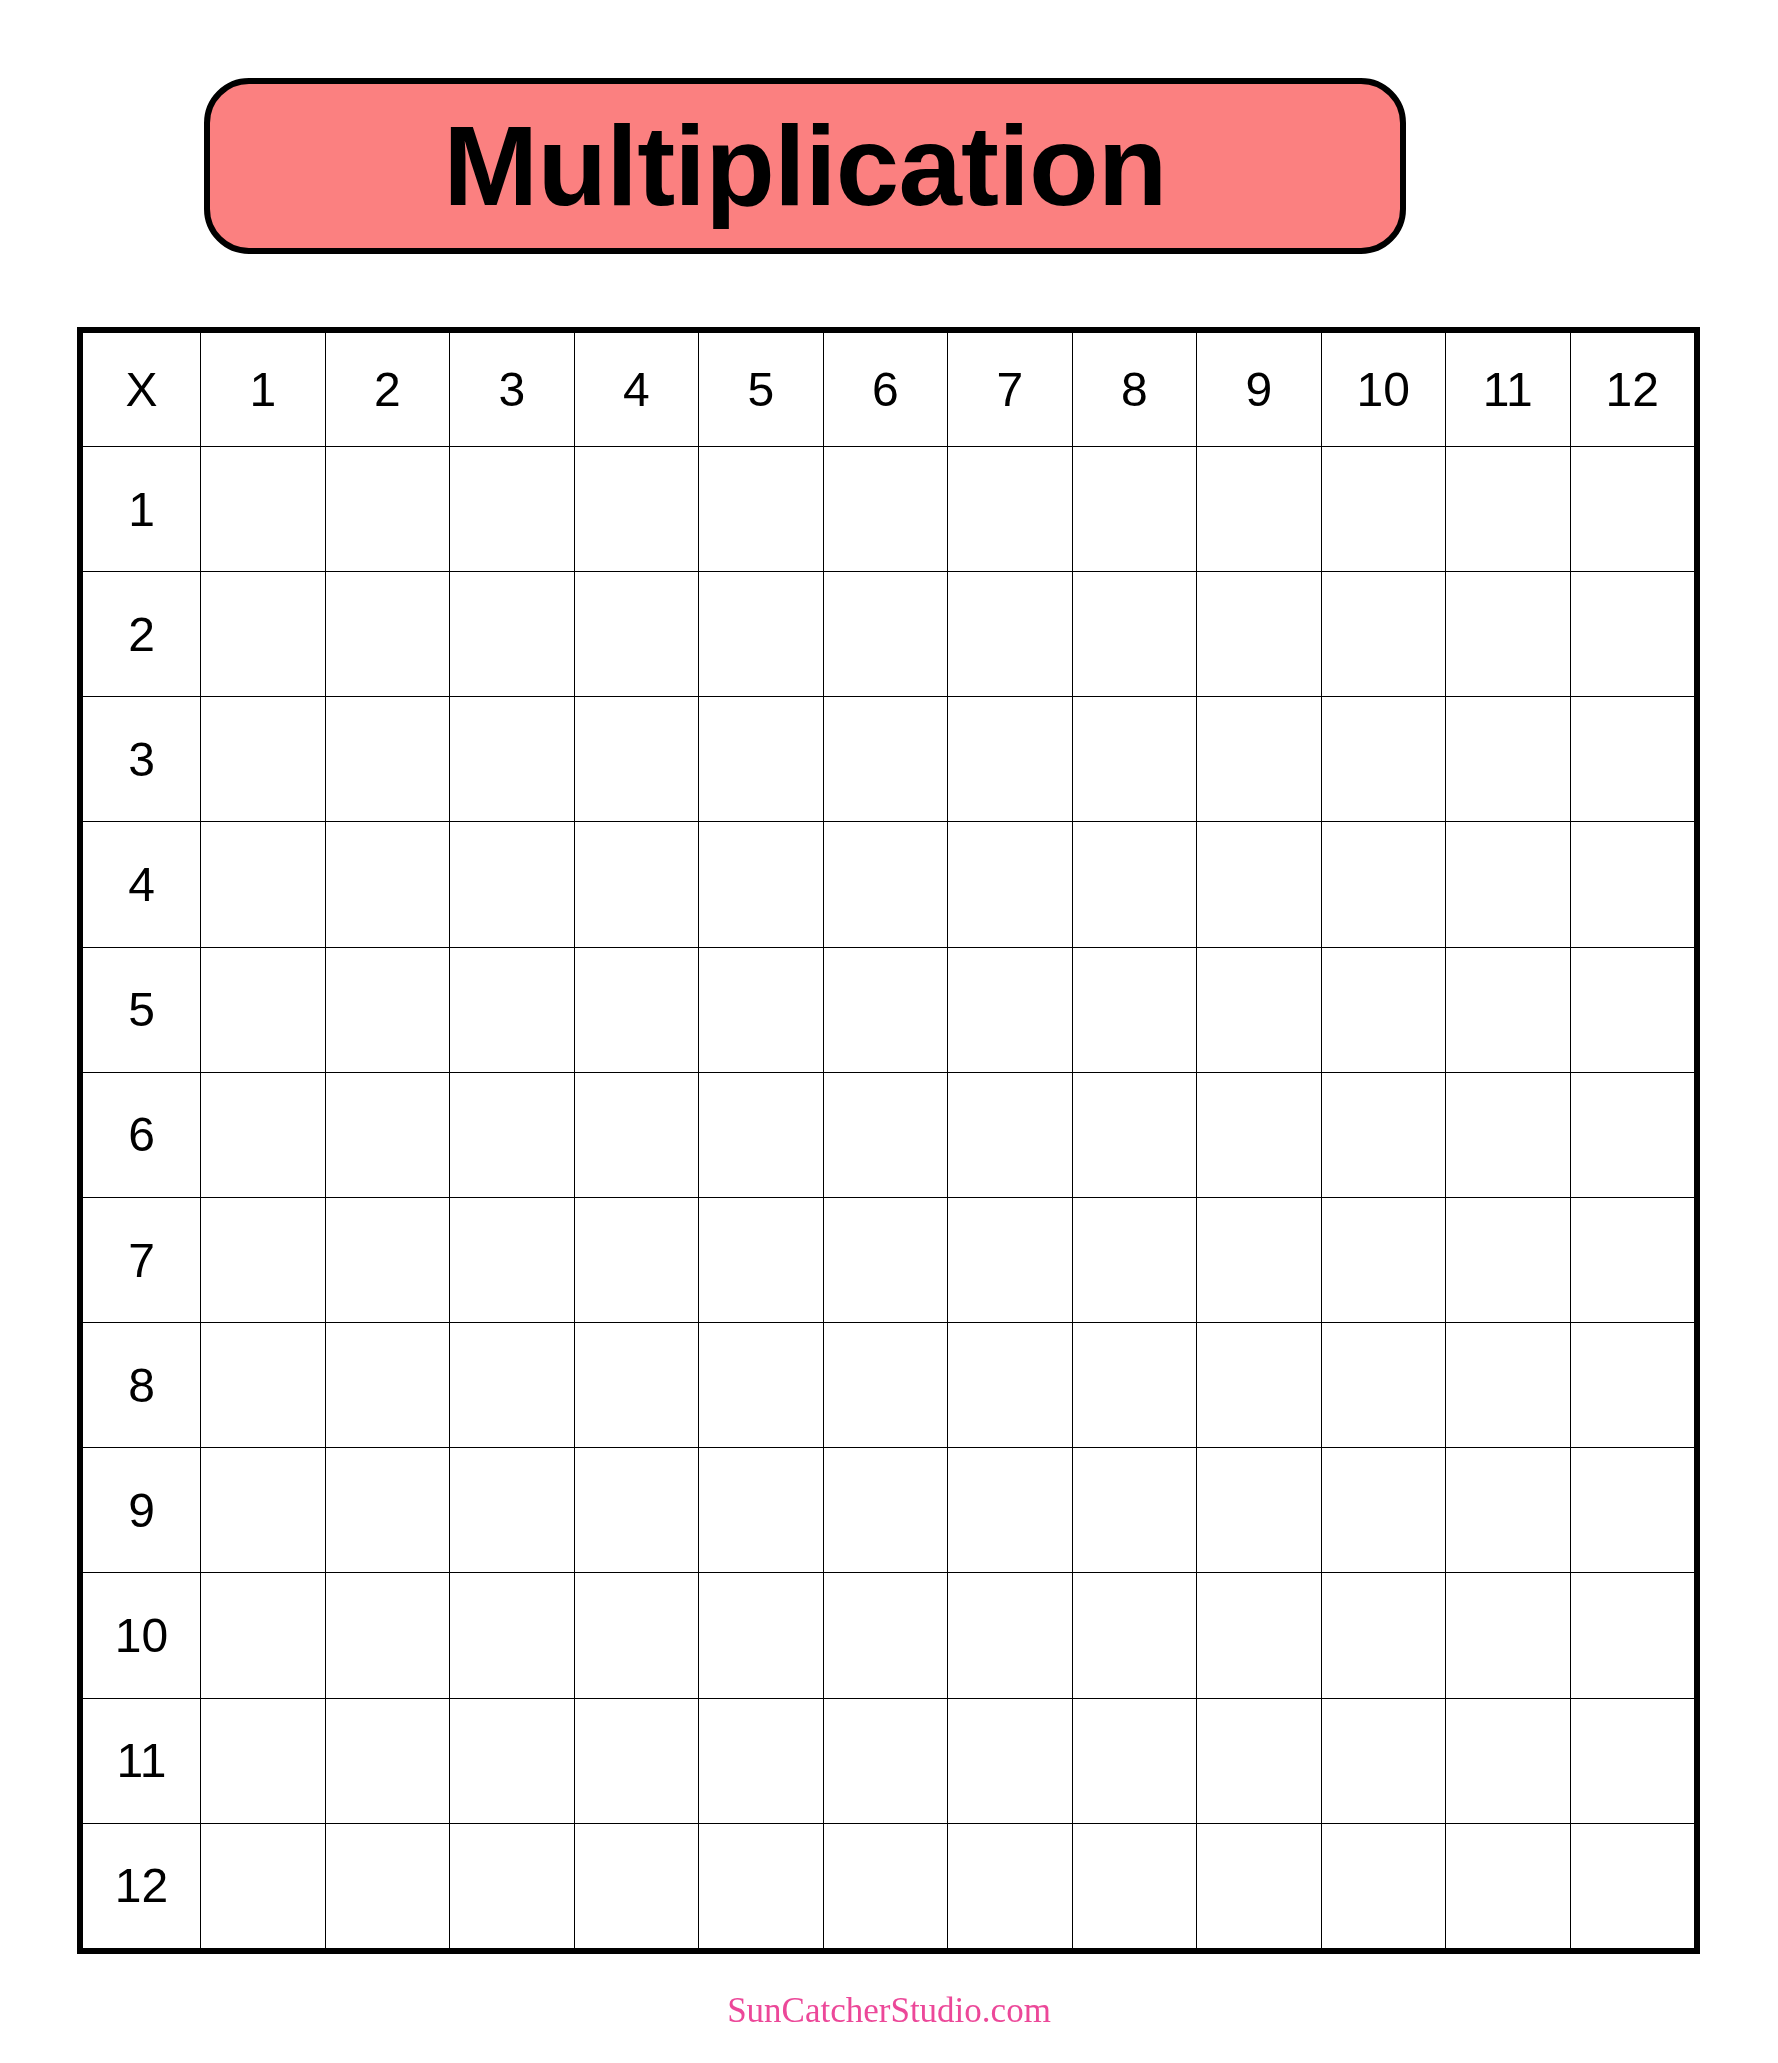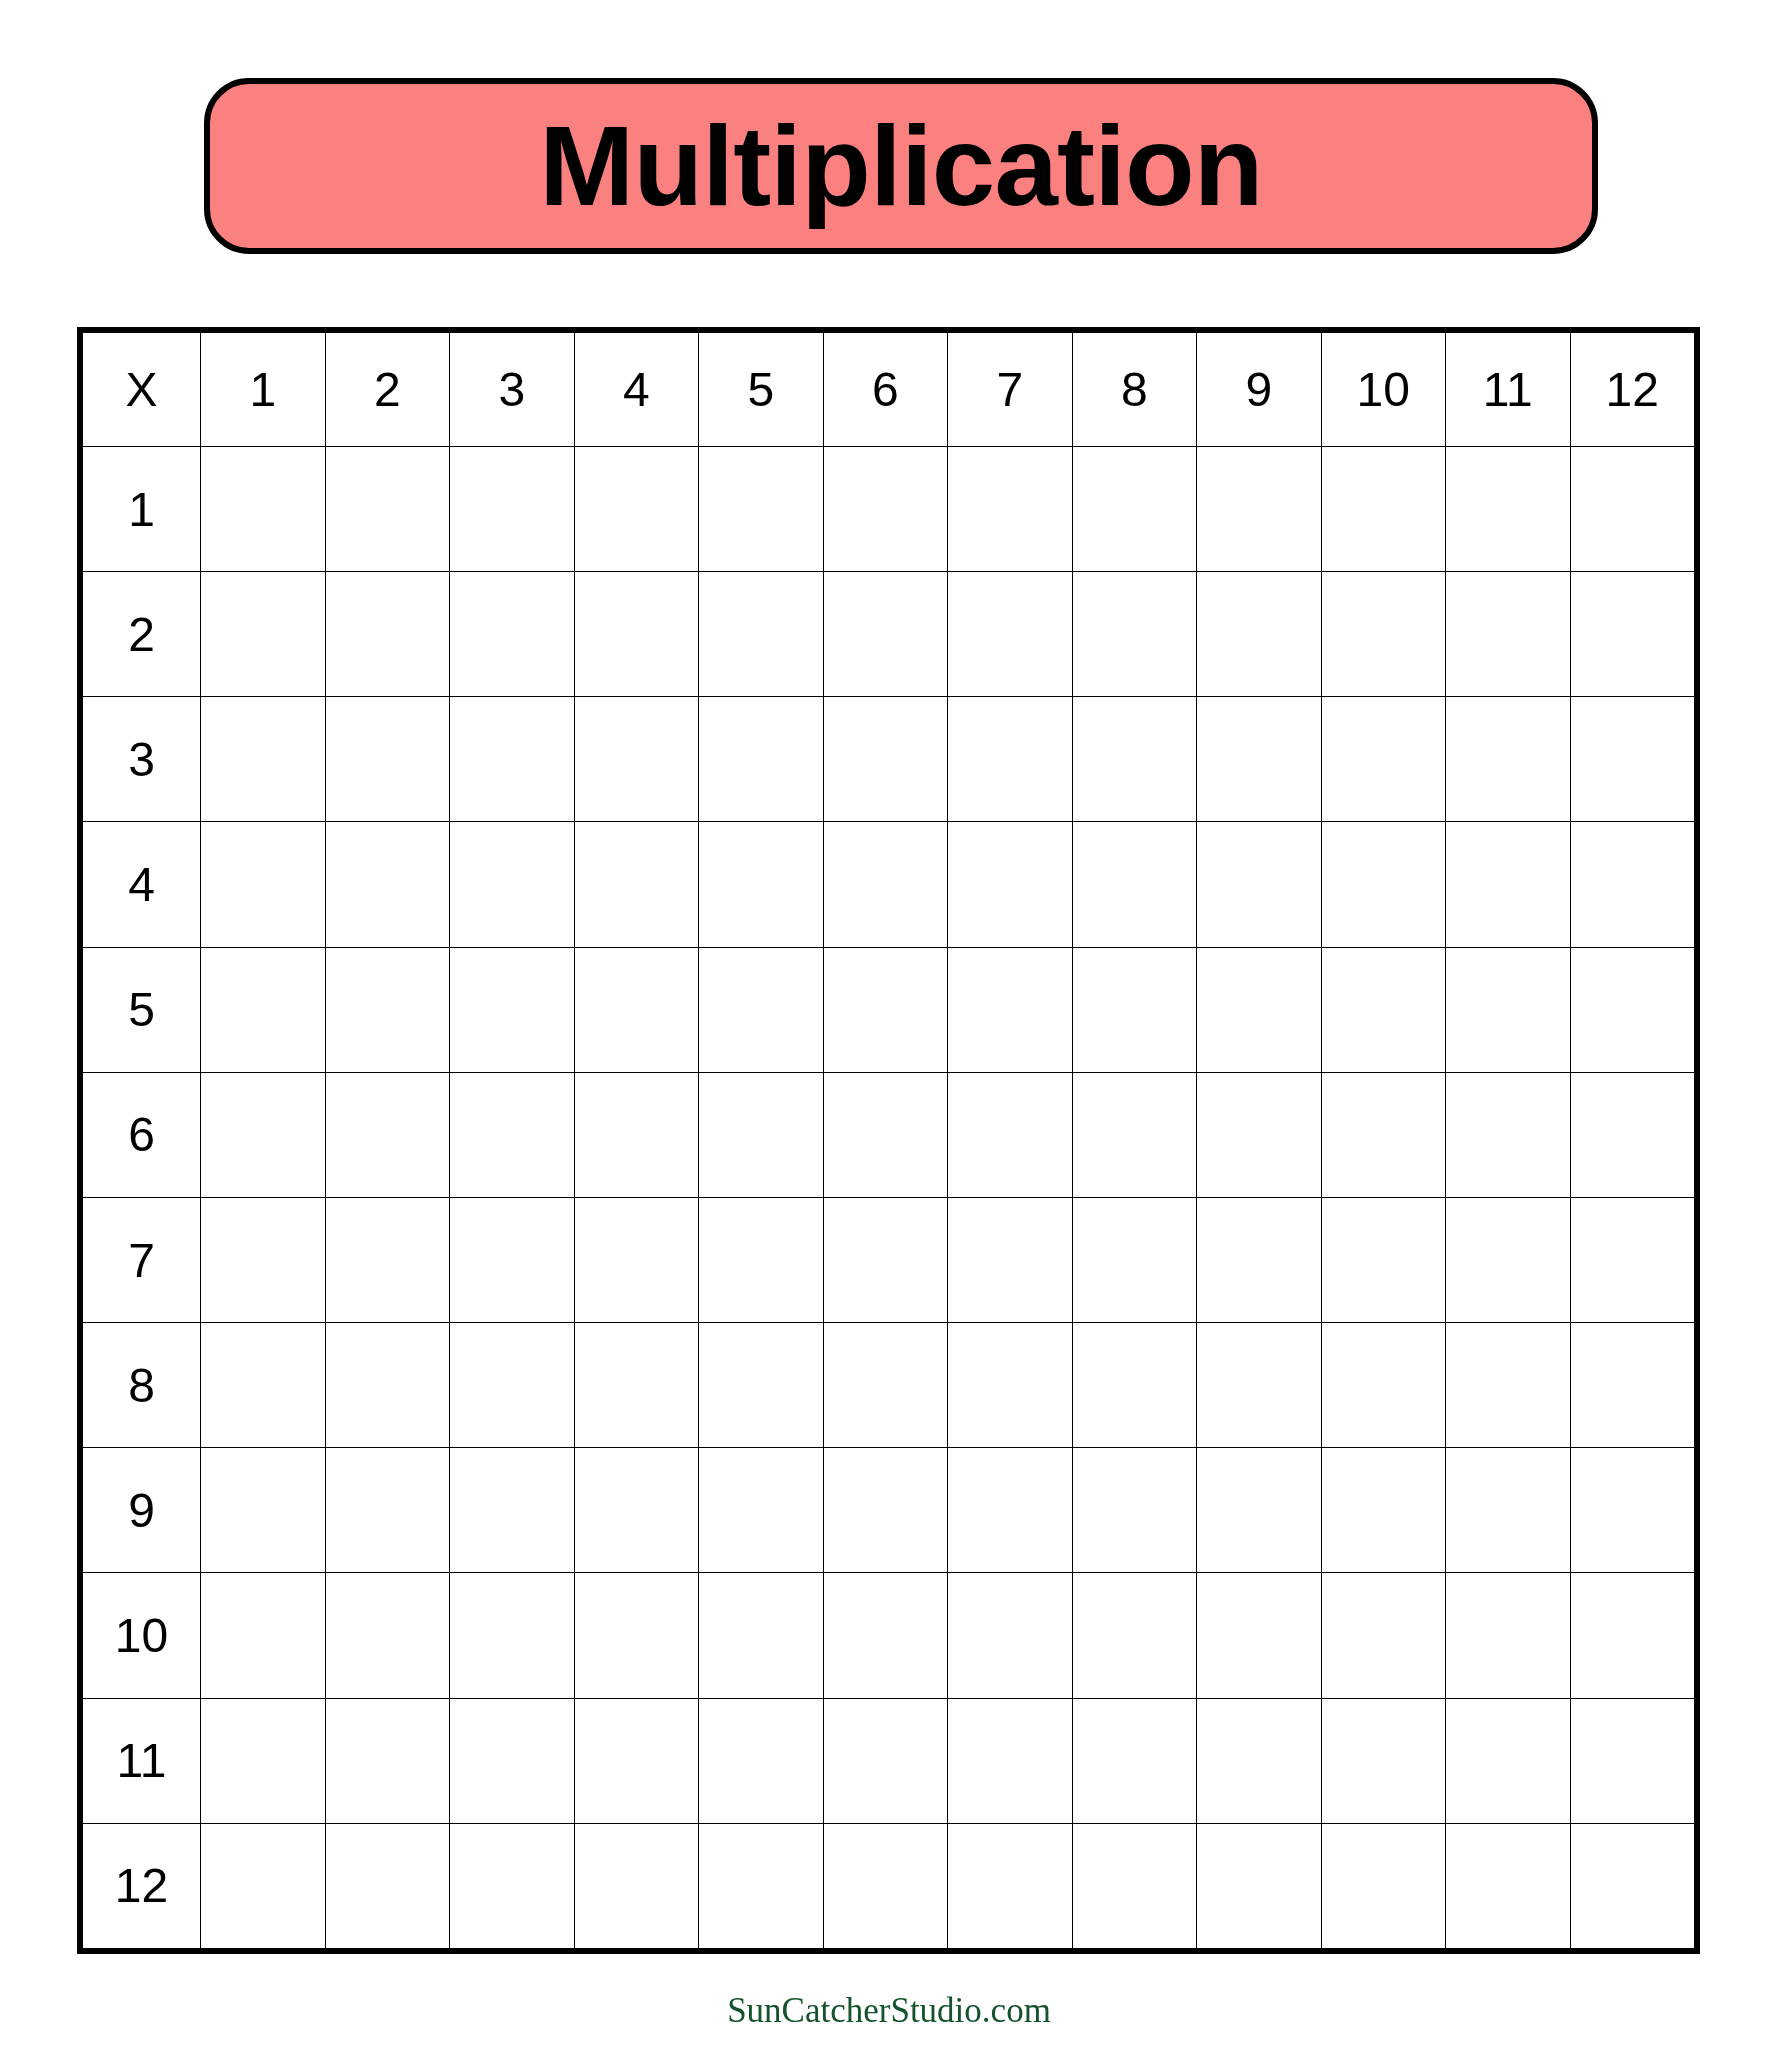--- a/index.html
+++ b/index.html
@@ -20,21 +20,21 @@
     width: 1778px;
     height: 2064px;
     box-sizing: border-box;
   }
 
   
   .title-banner {
     position: absolute;
     left: 204px;
     top: 78px;
-    width: 1394px;
+    width: 1202px;
     height: 176px;
     box-sizing: border-box;
     background: #fb8080;
     border: 6.4px solid #000000;
     border-radius: 45px;
     display: flex;
     align-items: center;
     justify-content: center;
   }
   .title-text {
@@ -95,21 +95,21 @@
   tr.head-row td { height: 113px; }
 
   
   .footer {
     position: absolute;
     left: 0;
     top: 1991px;
     width: 1778px;
     text-align: center;
     font-size: 35px;
-    color: #14532d;
+    color: #ec4899;
     font-family: "Liberation Serif", serif;
   }
 </style>
 </head>
 <body>
 
 <div class="page">
 
   <div class="title-banner">
     <div class="title-text">Multiplication</div>

